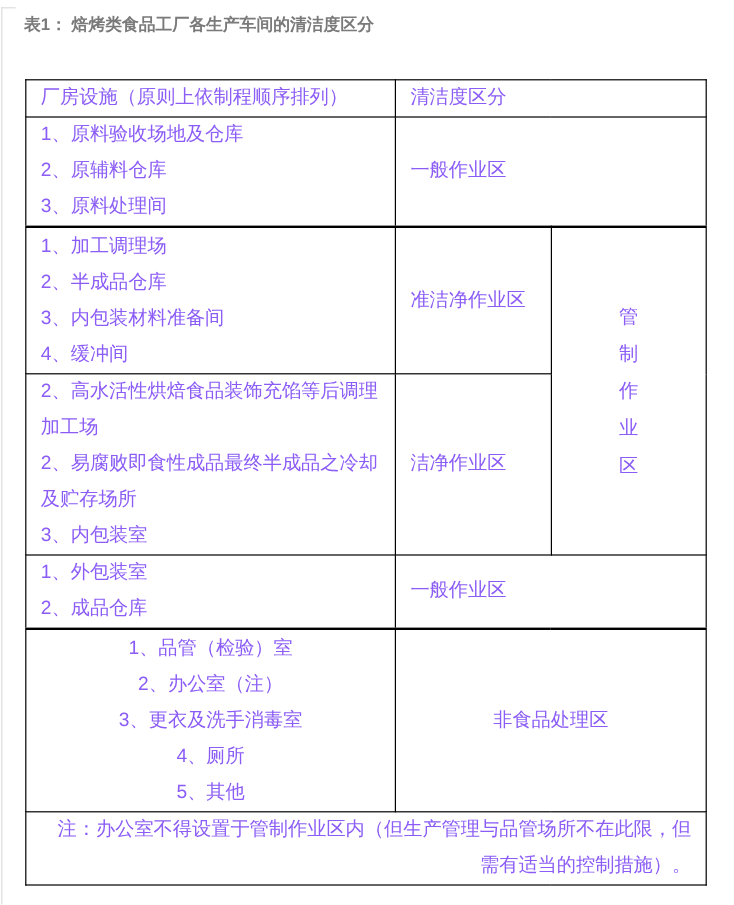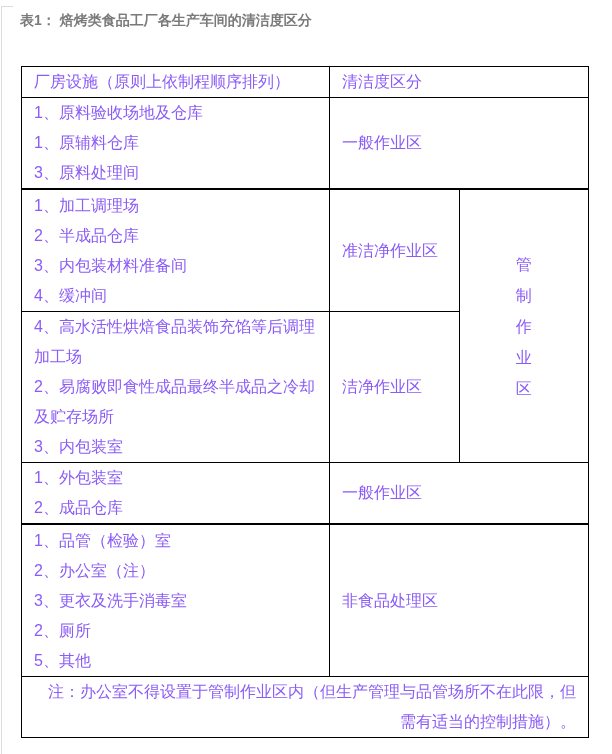--- a/index.html
+++ b/index.html
@@ -27,21 +27,21 @@
   }
   .col1{width:283px;}
   .col2{width:143px;}
   .col3{width:142px;}
   .hrow td{height:30px;}
   .hdr-right{}
   .r1 td{height:87px;}
   .r2 td{height:121px;}
   .r3 td{height:149px;}
   .r4 td{height:57px;}
-  .r5 td{height:151px;}
+  .r5 td{height:151px;text-align:center;}
   .rnote td{height:60px;text-align:right;}
   .thick-bottom{border-bottom:2px solid #000 !important;}
   .thick-top{border-top:2px solid #000 !important;}
   .fac div{line-height:30px;}
   .ctrl-cell{text-align:center;padding:0;}
   .ctrl-inner{width:1em;margin:0 auto;word-break:break-all;line-height:31px;text-align:center;}
   .note-cell{line-height:30px;}
 </style>
 </head>
 <body>
@@ -55,62 +55,62 @@
 
   <tbody>
       <tr class="hrow">
     <td class="col1">厂房设施（原则上依制程顺序排列）</td>
     <td class="hdr-right" colspan="2">清洁度区分</td>
   </tr>
 
   <tr class="r1">
     <td class="col1 fac thick-bottom">
       <div>1、原料验收场地及仓库</div>
-      <div>1、原辅料仓库</div>
+      <div>2、原辅料仓库</div>
       <div>3、原料处理间</div>
     </td>
     <td colspan="2" class="thick-bottom">一般作业区</td>
   </tr>
 
   <tr class="r2">
     <td class="col1 fac thick-top">
       <div>1、加工调理场</div>
       <div>2、半成品仓库</div>
       <div>3、内包装材料准备间</div>
       <div>4、缓冲间</div>
     </td>
     <td class="col2 thick-top">准洁净作业区</td>
     <td class="col3 ctrl-cell thick-top" rowspan="2">
       <div class="ctrl-inner">管制作业区</div>
     </td>
   </tr>
 
   <tr class="r3">
     <td class="col1 fac">
-      <div>4、高水活性烘焙食品装饰充馅等后调理加工场</div>
+      <div>2、高水活性烘焙食品装饰充馅等后调理加工场</div>
       <div>2、易腐败即食性成品最终半成品之冷却及贮存场所</div>
       <div>3、内包装室</div>
     </td>
     <td class="col2">洁净作业区</td>
   </tr>
 
   <tr class="r4">
     <td class="col1 fac thick-bottom">
       <div>1、外包装室</div>
       <div>2、成品仓库</div>
     </td>
     <td colspan="2" class="thick-bottom">一般作业区</td>
   </tr>
 
   <tr class="r5">
     <td class="col1 fac thick-top">
       <div>1、品管（检验）室</div>
       <div>2、办公室（注）</div>
       <div>3、更衣及洗手消毒室</div>
-      <div>2、厕所</div>
+      <div>4、厕所</div>
       <div>5、其他</div>
     </td>
     <td colspan="2" class="thick-top">非食品处理区</td>
   </tr>
 
   <tr class="rnote">
     <td colspan="3" class="note-cell">注：办公室不得设置于管制作业区内（但生产管理与品管场所不在此限，但需有适当的控制措施）。</td>
   </tr>
 </tbody>
   </table>

